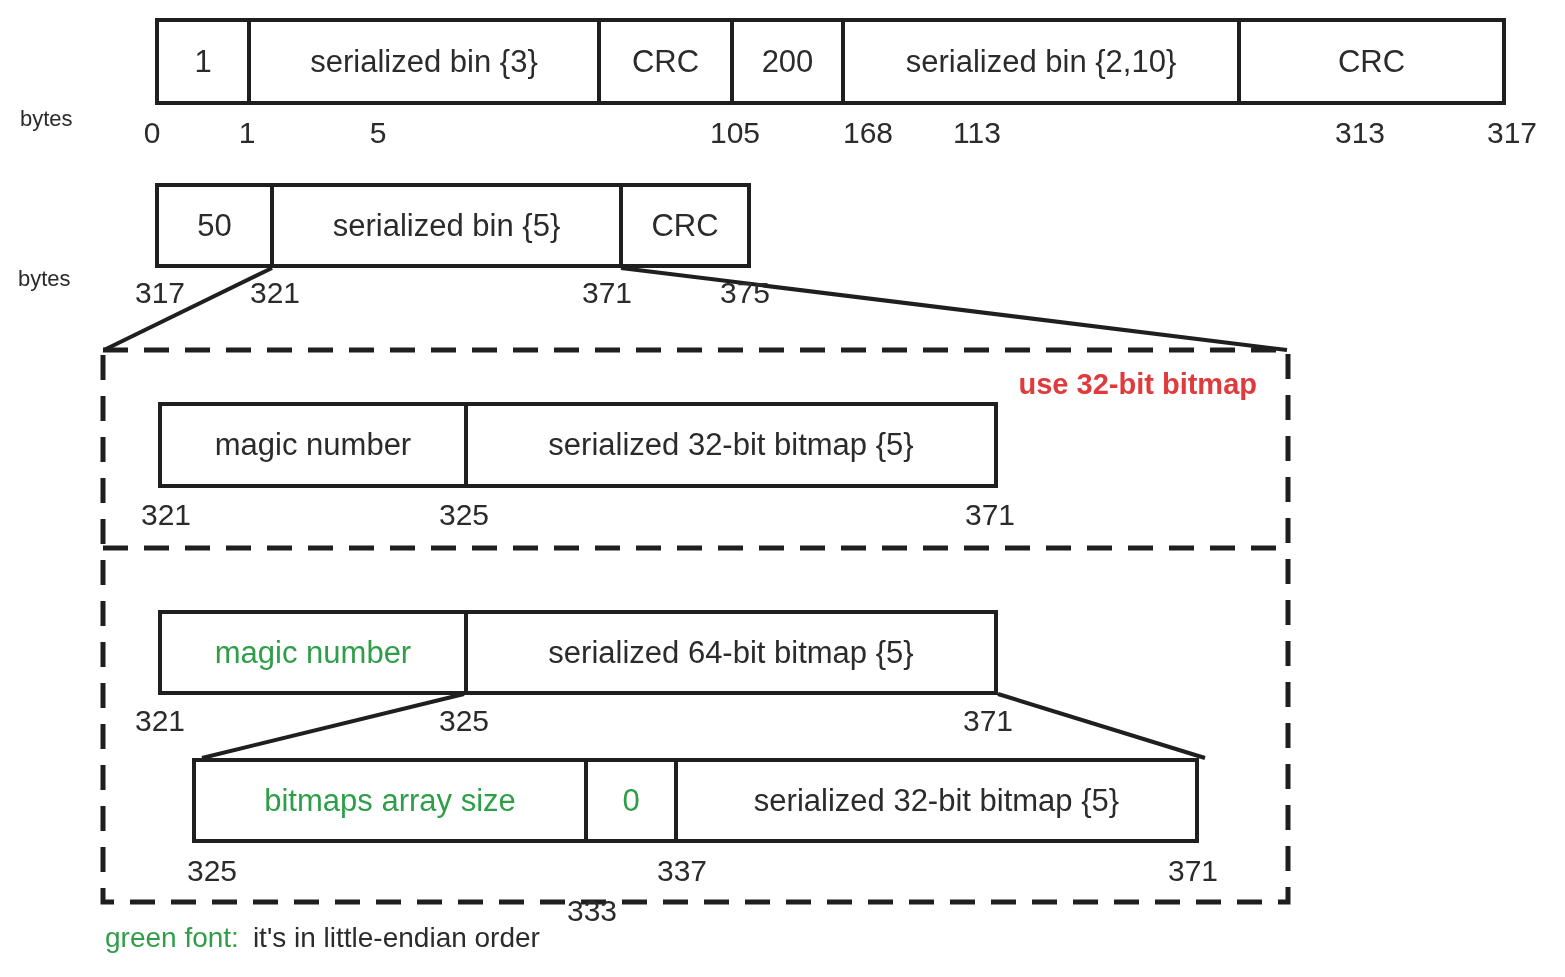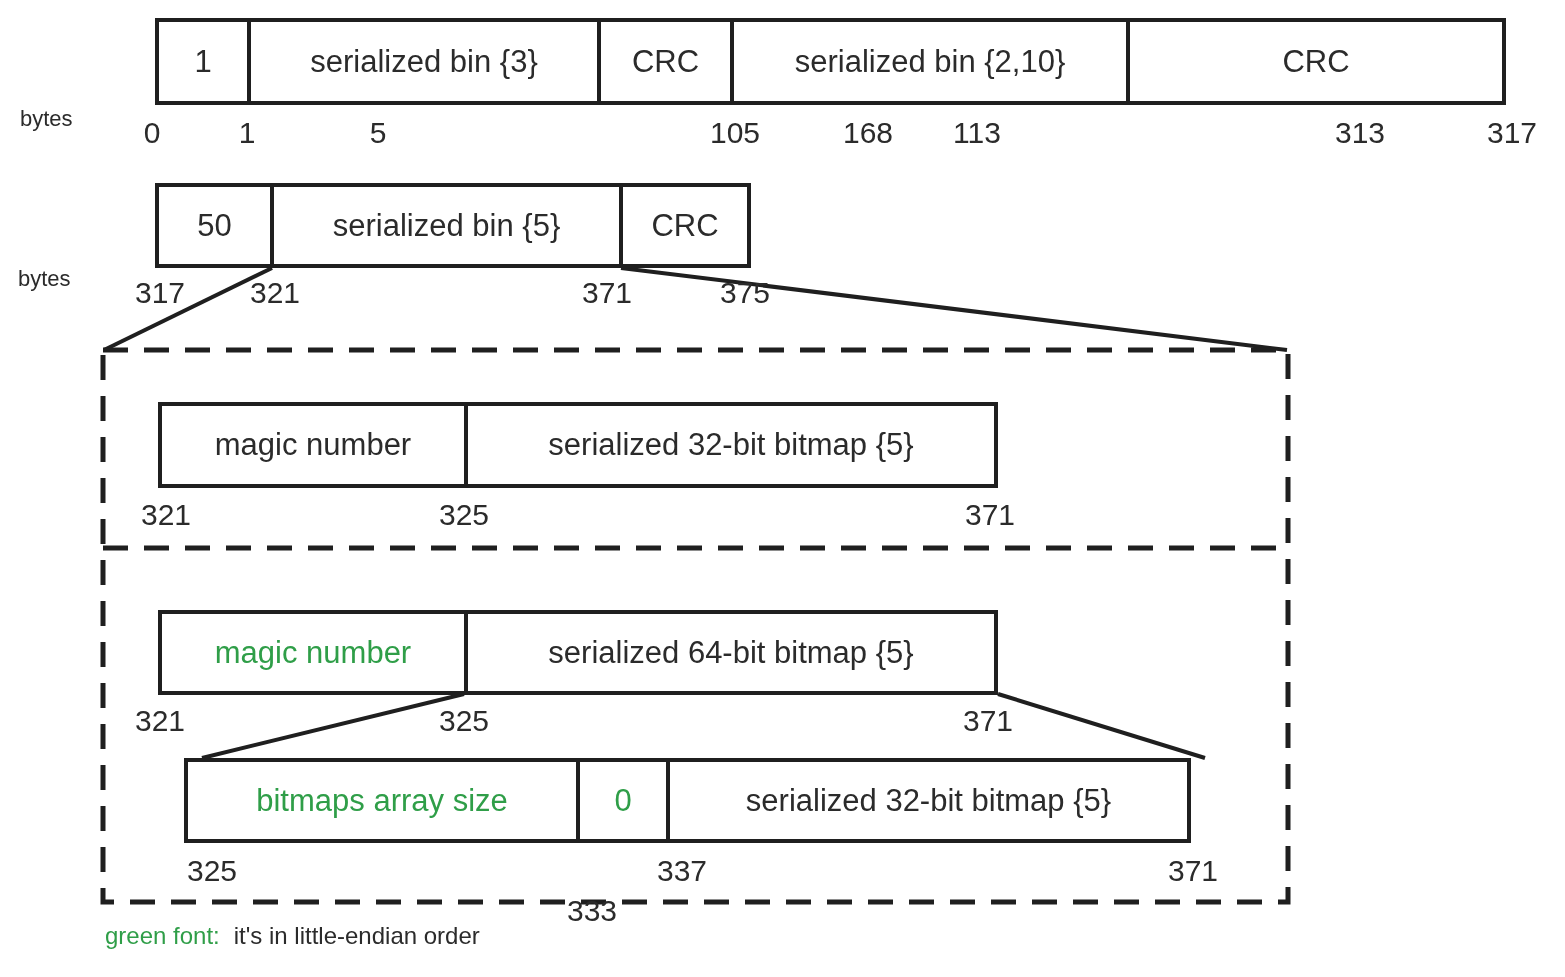--- a/index.html
+++ b/index.html
@@ -16,21 +16,21 @@
   .cell{display:flex;align-items:center;justify-content:center;
         font-size:31px;color:var(--text);border-right:4px solid var(--ink);
         white-space:nowrap;overflow:hidden;}
   .cell:last-child{border-right:none;flex:1 1 auto;}
   .cell.green{color:var(--green);}
   .offset{position:absolute;transform:translateX(-50%);font-size:30px;color:var(--text);
           white-space:nowrap;z-index:2;}
   .bytes{position:absolute;font-size:22px;color:var(--text);z-index:2;}
   .caption{position:absolute;font-size:29px;font-weight:600;color:var(--red);
            white-space:nowrap;z-index:2;}
-  .footer{position:absolute;font-size:24px;z-index:2;white-space:nowrap;text-align:right;}
+  .footer{position:absolute;font-size:28px;z-index:2;white-space:nowrap;text-align:right;}
   .footer .legend-key{color:var(--green);margin-right:14px;}
   .footer .legend-text{color:var(--text);}
 </style>
 </head>
 <body>
 
 <div class="canvas">
 
   <svg class="overlay" width="1565" height="977" viewBox="0 0 1565 977">
 
@@ -41,20 +41,21 @@
     <line x1="998" y1="694" x2="1205" y2="758" stroke="#1f1f1f" stroke-width="4"></line>
 
     <rect x="103" y="350" width="1185" height="552" fill="none" stroke="#1f1f1f" stroke-width="5" stroke-dasharray="25 16"></rect>
     <line x1="103" y1="548" x2="1288" y2="548" stroke="#1f1f1f" stroke-width="5" stroke-dasharray="25 16"></line>
   </svg>
 
   <div class="bar" style="left:155px;top:18px;width:1351px;height:87px;">
     <div class="cell" style="flex:0 0 92px;">1</div>
     <div class="cell" style="flex:0 0 350px;text-align:center;">serialized bin {3}</div>
     <div class="cell" style="flex:0 0 133px;">CRC</div>
+    <div class="cell" style="flex:0 0 111px;">200</div>
     <div class="cell" style="flex:0 0 396px;">serialized bin {2,10}</div>
     <div class="cell">CRC</div>
   </div>
   <span class="bytes" style="left:20px;top:106px;">bytes</span>
   <span class="offset" style="left:152px;top:116px;">0</span>
   <span class="offset" style="left:247px;top:116px;">1</span>
   <span class="offset" style="left:378px;top:116px;">5</span>
   <span class="offset" style="left:735px;top:116px;">105</span>
   <span class="offset" style="left:868px;top:116px;">168</span>
   <span class="offset" style="left:977px;top:116px;">113</span>
@@ -65,37 +66,38 @@
     <div class="cell" style="flex:0 0 115px;">50</div>
     <div class="cell" style="flex:0 0 349px;">serialized bin {5}</div>
     <div class="cell">CRC</div>
   </div>
   <span class="bytes" style="left:18px;top:266px;">bytes</span>
   <span class="offset" style="left:160px;top:276px;">317</span>
   <span class="offset" style="left:275px;top:276px;">321</span>
   <span class="offset" style="left:607px;top:276px;">371</span>
   <span class="offset" style="left:745px;top:276px;">375</span>
 
+  <div class="caption" style="right:308px;top:368px;">use 32-bit bitmap</div>
   <div class="bar" style="left:158px;top:402px;width:840px;height:86px;">
     <div class="cell" style="flex:0 0 306px;">magic number</div>
     <div class="cell">serialized 32-bit bitmap {5}</div>
   </div>
   <span class="offset" style="left:166px;top:498px;">321</span>
   <span class="offset" style="left:464px;top:498px;">325</span>
   <span class="offset" style="left:990px;top:498px;">371</span>
 
   <div class="bar" style="left:158px;top:610px;width:840px;height:85px;">
     <div class="cell green" style="flex:0 0 306px;">magic number</div>
     <div class="cell">serialized 64-bit bitmap {5}</div>
   </div>
   <span class="offset" style="left:160px;top:704px;">321</span>
   <span class="offset" style="left:464px;top:704px;">325</span>
   <span class="offset" style="left:988px;top:704px;">371</span>
 
-  <div class="bar" style="left:184px;top:758px;width:1007px;height:85px;">
+  <div class="bar" style="left:192px;top:758px;width:1007px;height:85px;">
     <div class="cell green" style="flex:0 0 392px;">bitmaps array size</div>
     <div class="cell green" style="flex:0 0 90px;">0</div>
     <div class="cell">serialized 32-bit bitmap {5}</div>
   </div>
   <span class="offset" style="left:212px;top:854px;">325</span>
   <span class="offset" style="left:592px;top:854px;margin-top:40px;">333</span>
   <span class="offset" style="left:682px;top:854px;">337</span>
   <span class="offset" style="left:1193px;top:854px;">371</span>
 
   <div class="footer" style="left:105px;top:922px;">

